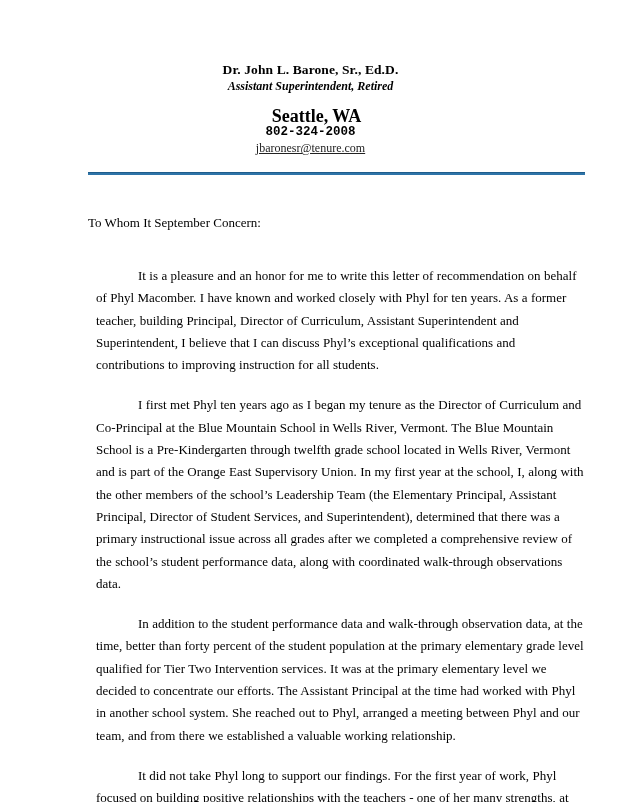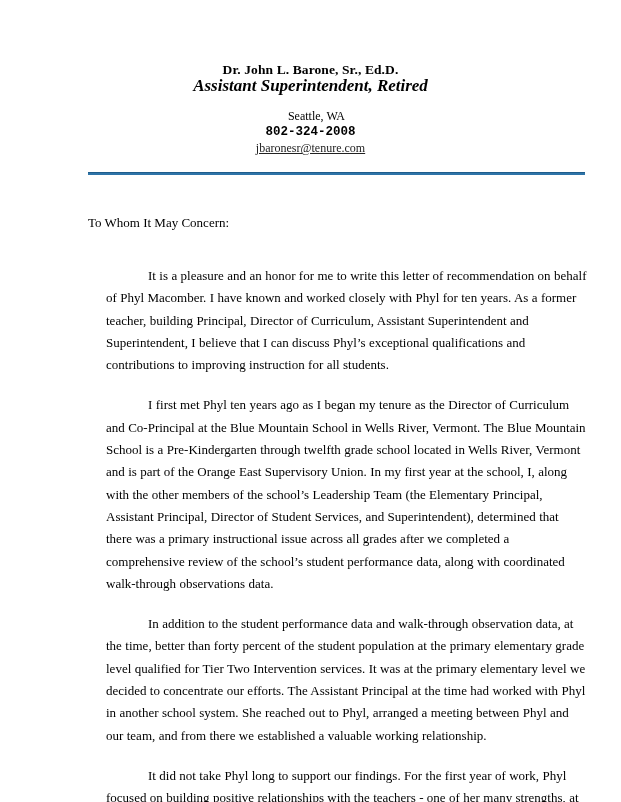--- a/index.html
+++ b/index.html
@@ -29,32 +29,32 @@
     text-align: center;
   }
   .lh-name {
     font-size: 13.5px;
     font-weight: bold;
     line-height: 16px;
     letter-spacing: 0.1px;
     text-align: center;
   }
   .lh-title {
-    font-size: 17px;
+    font-size: 12px;
     font-weight: bold;
     font-style: italic;
     line-height: 16px;
     font-family: Liberation Serif, serif;
   }
   .lh-gap {
     height: 14px;
   }
   .lh-city {
-    font-size: 12px;
-    font-weight: normal;
+    font-size: 18px;
+    font-weight: bold;
     line-height: 16px;
     padding-left: 12px;
   }
   .lh-phone {
     font-size: 12.5px;
     font-weight: bold;
     line-height: 16px;
     font-family: Liberation Mono, monospace;
   }
   .lh-email {
@@ -85,21 +85,21 @@
     width: 499px;
   }
   .salutation {
     font-size: 13px;
     line-height: 17px;
     margin: 0 0 34px 0;
   }
   p.para {
     font-size: 13px;
     line-height: 22.3px;
-    margin: 0 0 18px 18px;
+    margin: 0 0 18px 8px;
     text-indent: 42px;
     text-align: left;
     word-spacing: 0.15px;
   }
   p.para:last-child {
     margin-bottom: 0;
   }
 </style>
 </head>
 <body>
@@ -111,20 +111,20 @@
     <div class="lh-title">Assistant Superintendent, Retired</div>
     <div class="lh-gap"></div>
     <div class="lh-city">Seattle, WA</div>
     <div class="lh-phone">802-324-2008</div>
     <div class="lh-email">jbaronesr@tenure.com</div>
   </div>
 
   <div class="divider" style="background: rgb(46, 116, 168);"></div>
 
   <div class="body-block">
-    <div class="salutation">To Whom It May Concern:</div>
+    <div class="salutation">To Whom It September Concern:</div>
     <p class="para">It is a pleasure and an honor for me to write this letter of recommendation on behalf of Phyl Macomber. I have known and worked closely with Phyl for ten years. As a former teacher, building Principal, Director of Curriculum, Assistant Superintendent and Superintendent, I believe that I can discuss Phyl’s exceptional qualifications and contributions to improving instruction for all students.</p>
     <p class="para">I first met Phyl ten years ago as I began my tenure as the Director of Curriculum and Co-Principal at the Blue Mountain School in Wells River, Vermont. The Blue Mountain School is a Pre-Kindergarten through twelfth grade school located in Wells River, Vermont and is part of the Orange East Supervisory Union. In my first year at the school, I, along with the other members of the school’s Leadership Team (the Elementary Principal, Assistant Principal, Director of Student Services, and Superintendent), determined that there was a primary instructional issue across all grades after we completed a comprehensive review of the school’s student performance data, along with coordinated walk-through observations data.</p>
     <p class="para">In addition to the student performance data and walk-through observation data, at the time, better than forty percent of the student population at the primary elementary grade level qualified for Tier Two Intervention services. It was at the primary elementary level we decided to concentrate our efforts. The Assistant Principal at the time had worked with Phyl in another school system. She reached out to Phyl, arranged a meeting between Phyl and our team, and from there we established a valuable working relationship.</p>
     <p class="para">It did not take Phyl long to support our findings. For the first year of work, Phyl focused on building positive relationships with the teachers - one of her many strengths, at the primary elementary level: observing classes, attending team planning meetings and offering exceptional professional development opportunities. Phyl introduced easy and practical strategies to engage all students in the general education classroom; mainly focusing on the four key areas of</p>
   </div>
 
 </div>
 
 </body></html>

